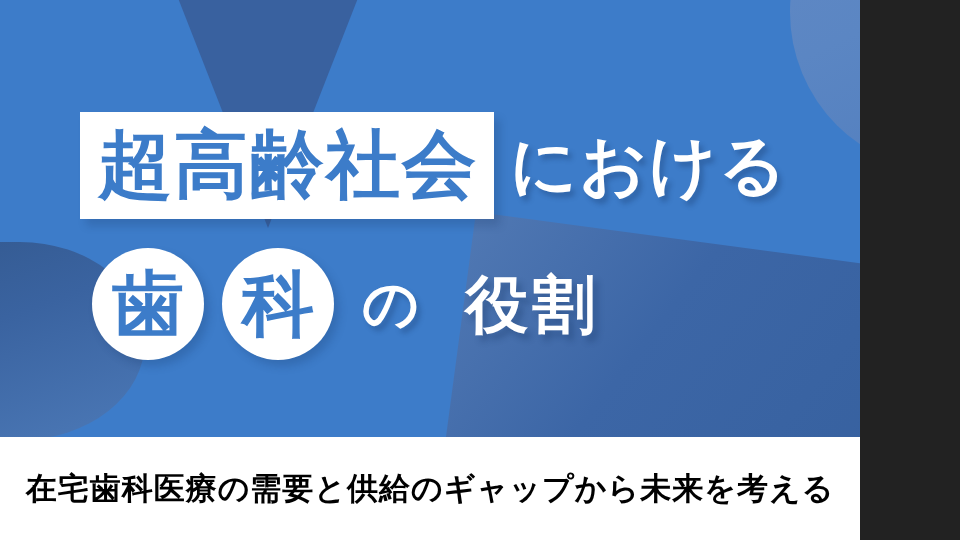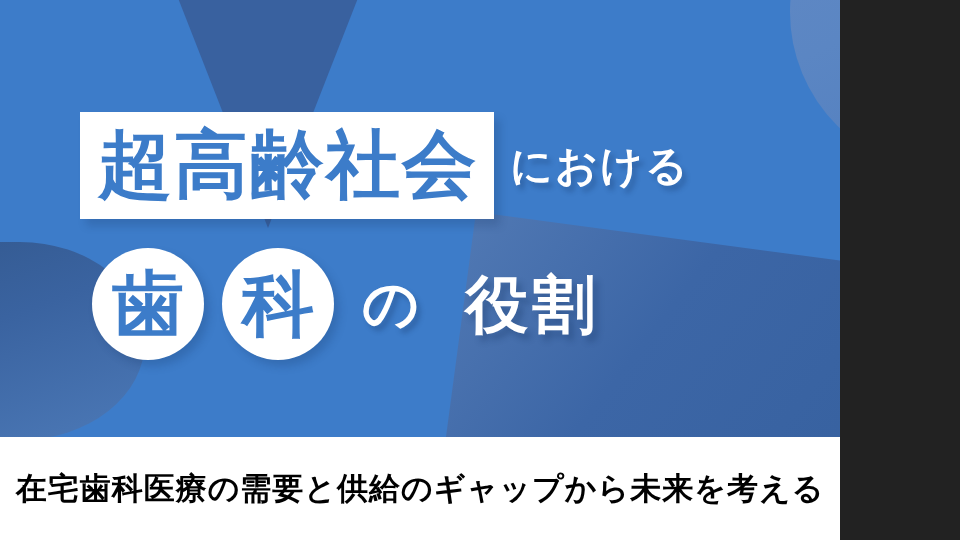--- a/index.html
+++ b/index.html
@@ -7,20 +7,21 @@
     padding: 0;
     background: #222;
   }
   .slide {
     position: relative;
     width: 840px;
     height: 540px;
     overflow: hidden;
     background: #3d7cc9;
     font-family: "DejaVu Sans", "Liberation Sans", sans-serif;
+    padding-left: 20px;
     -webkit-font-smoothing: antialiased;
   }
 
   
   .bg-layer {
     position: absolute;
     inset: 0;
     overflow: hidden;
   }
 
@@ -100,21 +101,21 @@
     font-size: 74px;
     font-weight: 700;
     line-height: 1;
     letter-spacing: 2px;
     padding: 15px 16px 18px 18px;
     box-shadow: 6px 7px 8px rgba(20, 50, 95, 0.20);
     white-space: nowrap;
   }
   .hl-plain {
     color: #ffffff;
-    font-size: 42px;
+    font-size: 66px;
     font-weight: 700;
     line-height: 1;
     letter-spacing: 2px;
     margin-left: 16px;
     white-space: nowrap;
     text-shadow: 4px 5px 5px rgba(20, 50, 95, 0.30);
   }
 
   
   .headline-2 {

